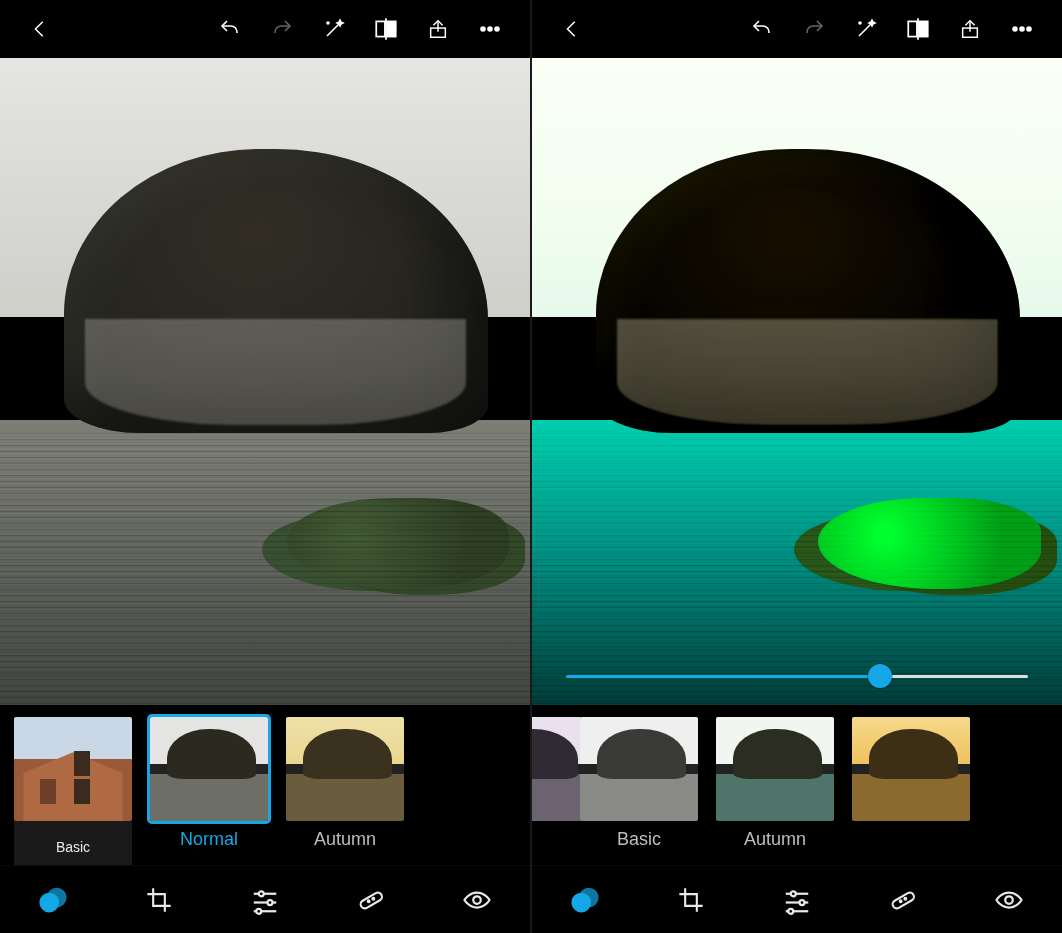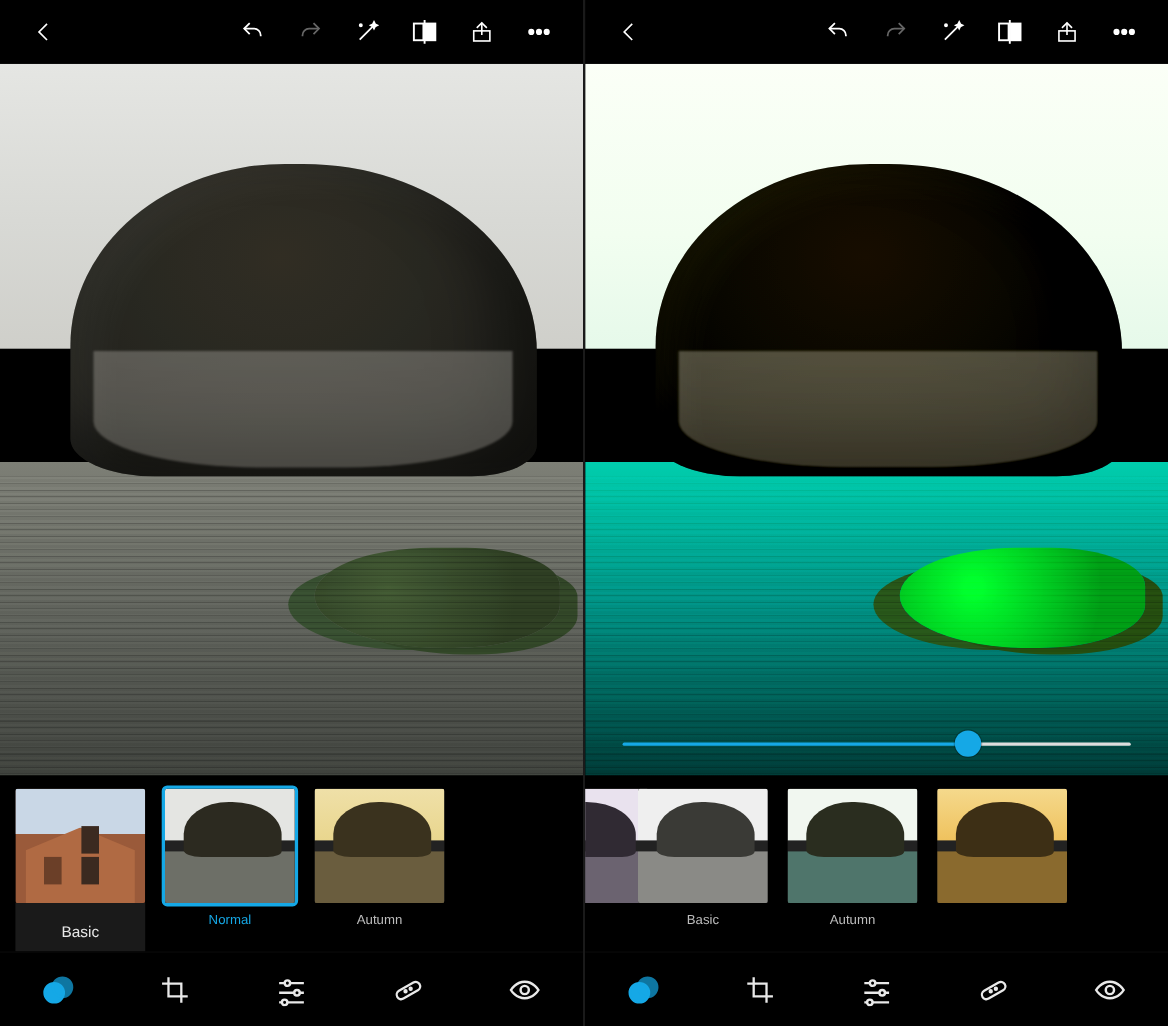--- a/index.html
+++ b/index.html
@@ -146,21 +146,21 @@
   .filter.partial-right .fthumb { width: 118px; }
   .fthumb .mini-sky   { position:absolute; inset:0 0 55% 0; }
   .fthumb .mini-water { position:absolute; inset:55% 0 0 0; }
   .fthumb .mini-rock  {
     position:absolute; left:14%; right:10%; top:12%; bottom:40%;
     border-radius:46% 50% 14% 18%/58% 60% 10% 12%;
     background:#2c2a20;
   }
   .flabel {
     margin-top: 8px;
-    font-size: 12px;
+    font-size: 18px;
     color: #bdbdbd;
   }
   .filter.selected .fthumb { outline: 3px solid #15a8e6; outline-offset: 0; }
   .filter.selected .flabel { color: #15a8e6; }
 
   
   .cat-chip {
     flex: 0 0 auto;
     width: 118px;
     margin-left: 14px;

